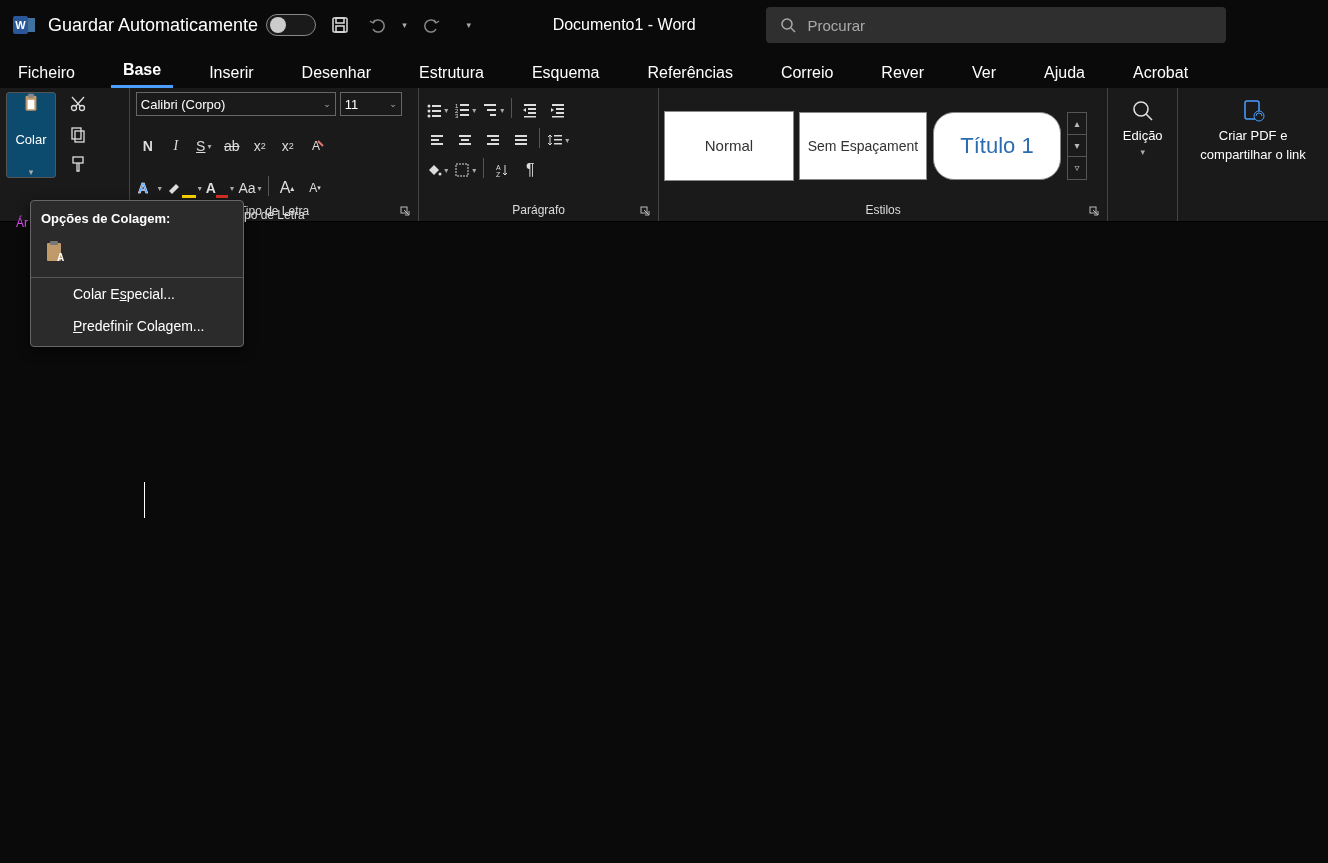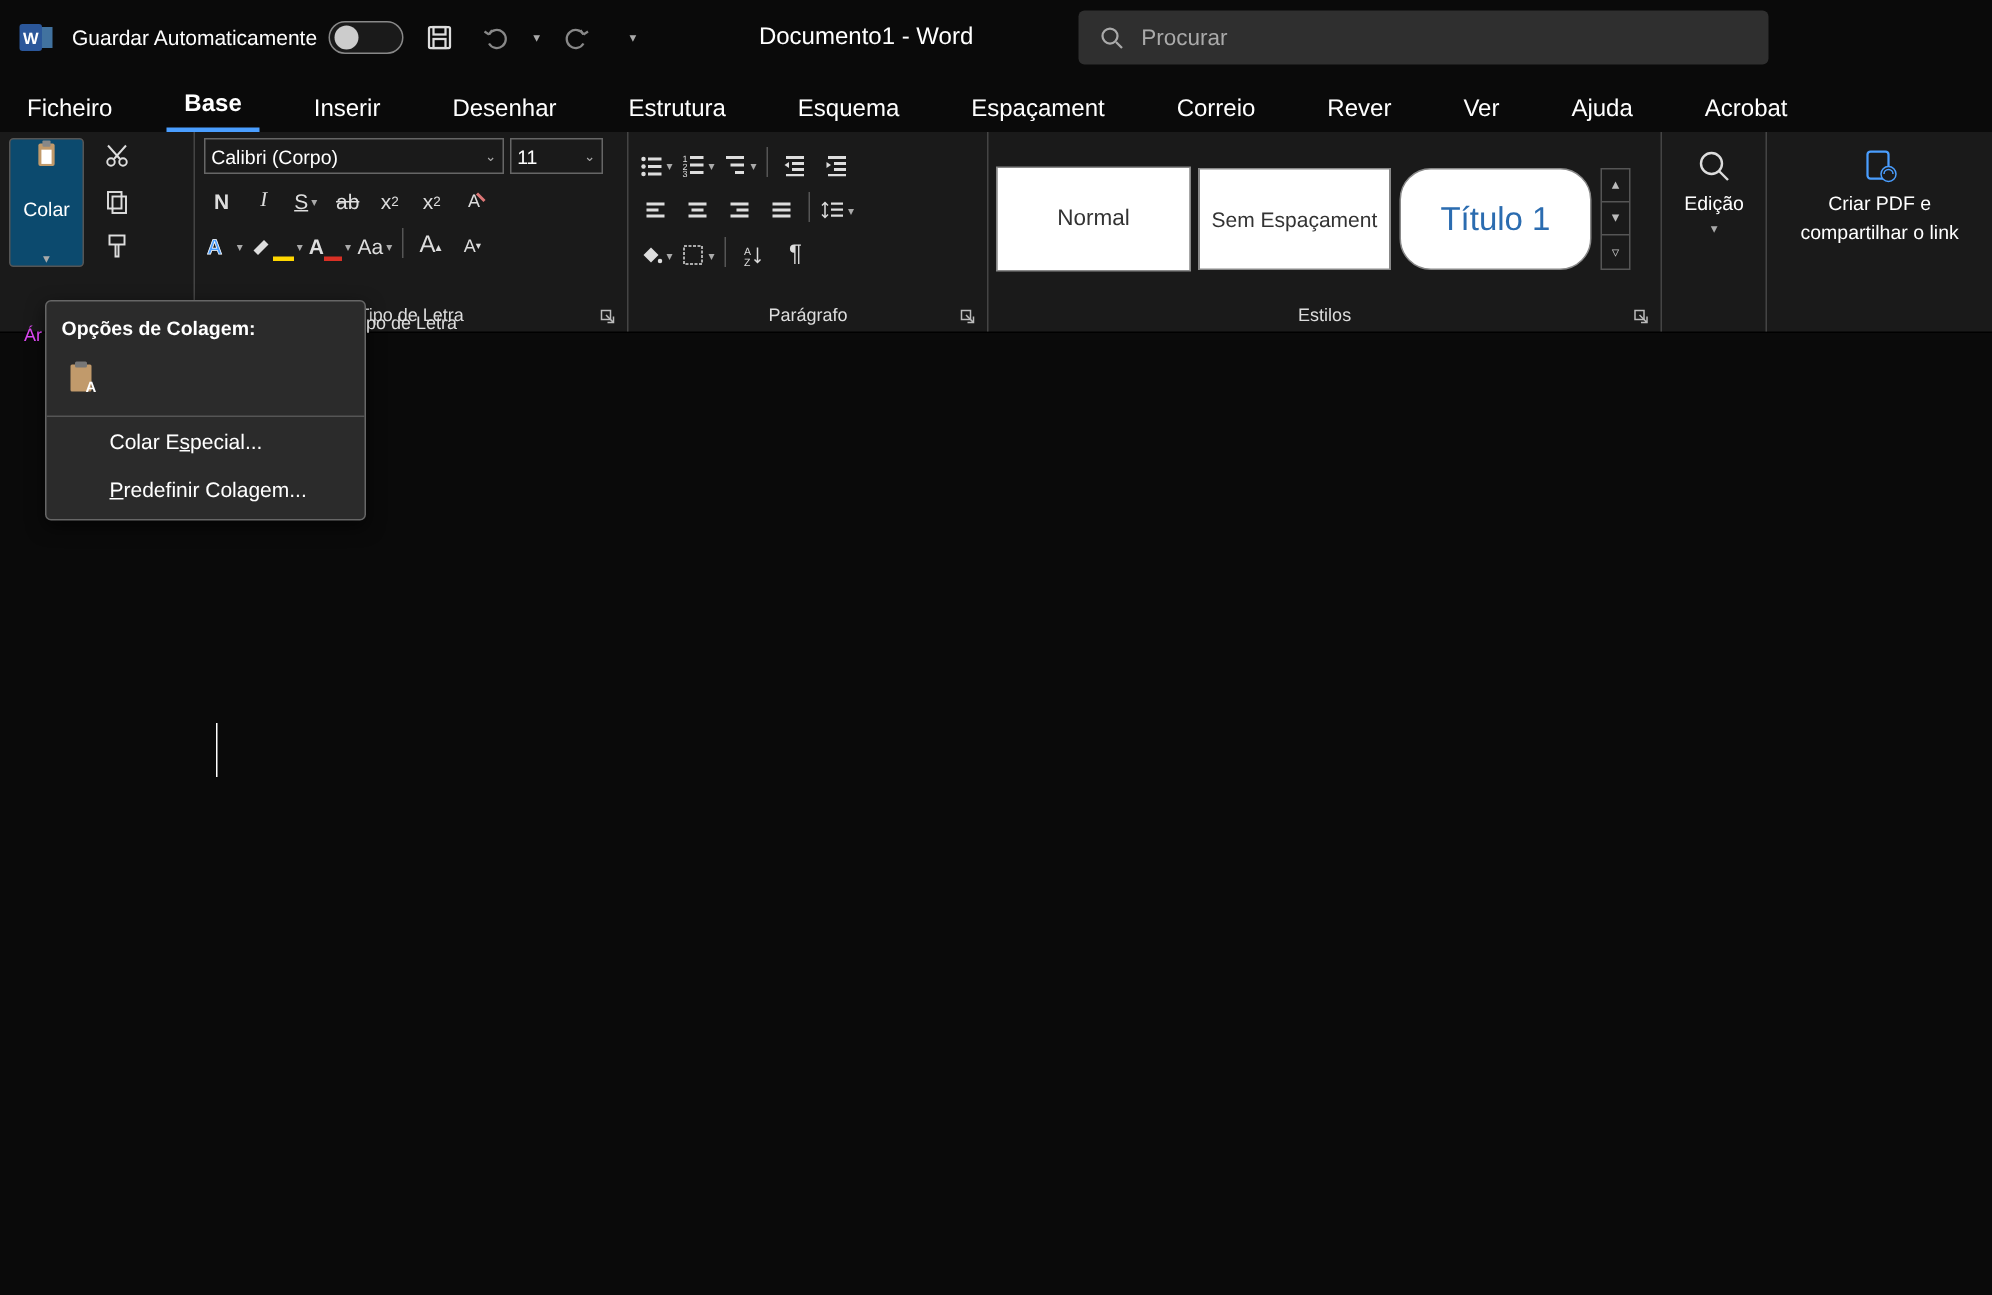--- a/index.html
+++ b/index.html
@@ -1,21 +1,21 @@
 <!DOCTYPE html>
 <html><head>
 <meta charset="utf-8">
 <style>
   * { margin: 0; padding: 0; box-sizing: border-box; font-family: "Segoe UI", Arial, sans-serif; }
   body { background: #0a0a0a; color: #fff; width: 1328px; height: 863px; overflow: hidden; }
 
   
   .titlebar { height: 50px; display: flex; align-items: center; padding: 0 10px; gap: 10px; }
   .app-icon { width: 28px; height: 28px; display:flex; align-items:center; justify-content:center; }
-  .autosave { display: flex; align-items: center; gap: 8px; font-size: 14px; color:#fff; }
+  .autosave { display: flex; align-items: center; gap: 8px; font-size: 18px; color:#fff; }
   .toggle { width: 50px; height: 22px; border: 1px solid #888; border-radius: 11px; position: relative; background:#1a1a1a; }
   .toggle::after { content:""; position:absolute; width:16px; height:16px; background:#ccc; border-radius:50%; top:2px; left:3px; }
   .qat-btn { width:28px; height:28px; display:flex; align-items:center; justify-content:center; color:#bbb; }
   .doc-title { margin-left: 60px; font-size:16px; color:#fff; }
   .searchbox { margin-left:60px; width:460px; height:36px; background:#2f2f2f; border-radius:4px; display:flex; align-items:center; padding:0 14px; gap:12px; color:#aaa; font-size:15px; }
 
   
   .tabs { height: 38px; display:flex; align-items:flex-end; padding:0 6px; gap:24px; border-bottom:none; }
   .tab { padding:6px 12px; font-size:16px; color:#fff; cursor:pointer; }
   .tab.active { border-bottom:3px solid #4a9eff; font-weight:600; }
@@ -117,21 +117,21 @@
   </div>
 </div>
 
 <div class="tabs">
   <div class="tab">Ficheiro</div>
   <div class="tab active">Base</div>
   <div class="tab">Inserir</div>
   <div class="tab">Desenhar</div>
   <div class="tab">Estrutura</div>
   <div class="tab">Esquema</div>
-  <div class="tab">Espaçament</div>
+  <div class="tab">Referências</div>
   <div class="tab">Correio</div>
   <div class="tab">Rever</div>
   <div class="tab">Ver</div>
   <div class="tab">Ajuda</div>
   <div class="tab">Acrobat</div>
 </div>
 
 <div class="ribbon">
 
   <div class="group" style="width:130px;">
@@ -174,21 +174,21 @@
         <svg width="10" height="10" viewBox="0 0 10 10" fill="none" stroke="#bbb">
             <rect x="1" y="1" width="6" height="6"></rect>
             <path d="M4 4 L9 9 M9 5 v4 h-4"></path>
           </svg>
       </div>
     </div>
   </div>
 
   <div class="group" style="width:290px;">
     <div class="group-content">
-      <div class="font-col" style="width:100%;">
+      <div class="font-col" style="width:100%;gap:12px;">
         <div class="font-row">
           <div class="font-combo">
             <span>Calibri (Corpo)</span>
             <span class="chev-down">⌄</span>
           </div>
           <div class="size-combo">
             <span>11</span>
             <span class="chev-down">⌄</span>
           </div>
         </div>

